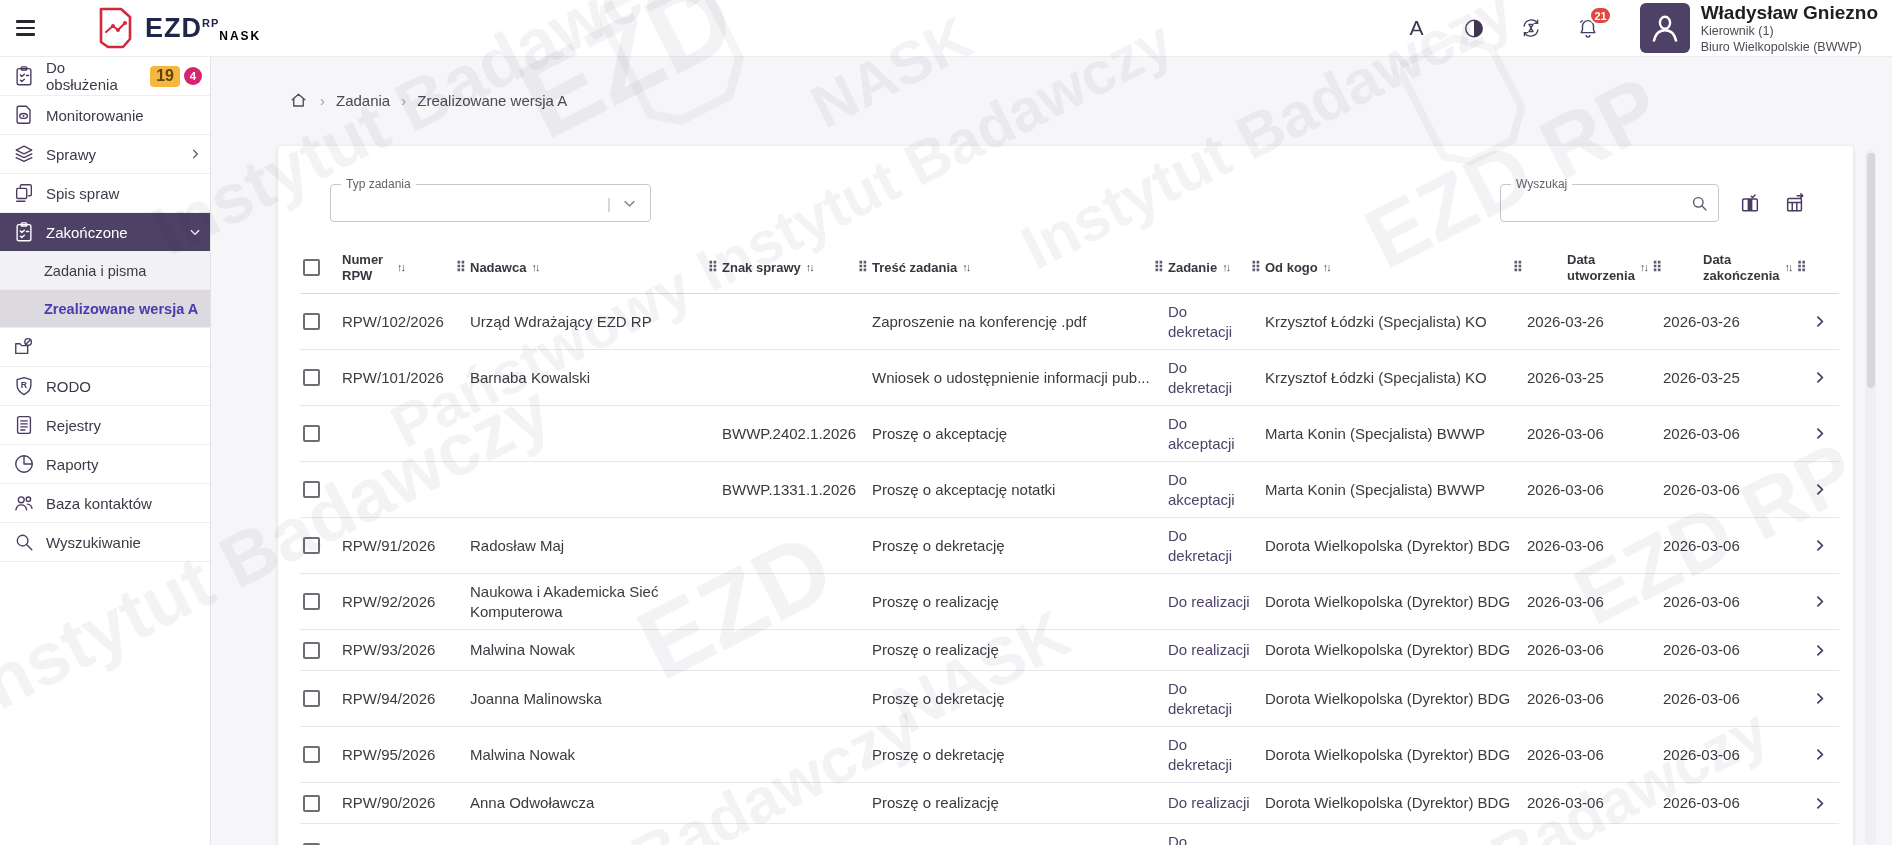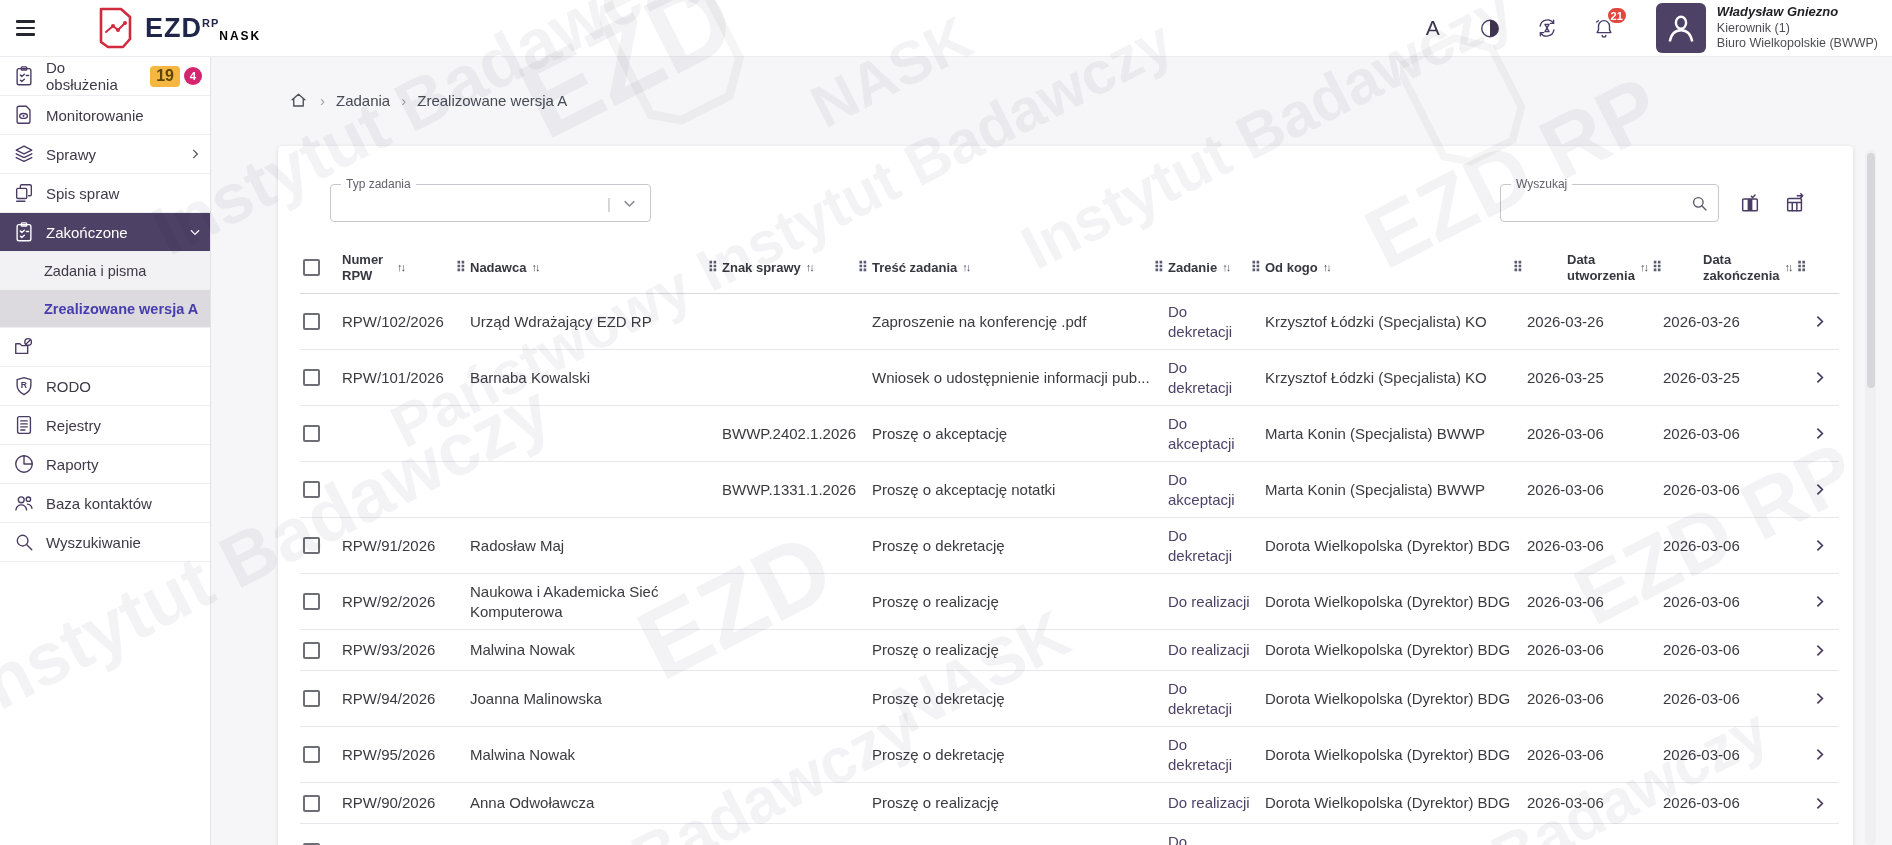--- a/index.html
+++ b/index.html
@@ -25,21 +25,21 @@
   .topbar-right { margin-left:auto; display:flex; align-items:center; gap:27px; margin-right:14px; }
   .tb-icon { background:none; border:none; cursor:pointer; width:30px; height:30px;
     display:flex; align-items:center; justify-content:center; position:relative; color:#40354f; }
   .font-a { font-size:21px; color:#40354f; font-weight:400; }
   .bell-badge { position:absolute; top:-7px; right:-9px; background:#e2473d; color:#fff;
     font-size:11px; font-weight:700; min-width:21px; height:19px; border-radius:10px;
     display:flex; align-items:center; justify-content:center; border:2px solid #fff; padding:0 3px; }
   .user-card { display:flex; align-items:center; gap:11px; cursor:pointer; margin-left:10px; }
   .avatar { width:50px; height:50px; border-radius:6px; background:#4d4265; display:flex; align-items:center; justify-content:center; }
   .user-meta { display:flex; flex-direction:column; line-height:1.25; }
-  .user-name { font-size:13px; font-weight:700; color:#1e1e24;font-style:italic; }
+  .user-name { font-size:19px; font-weight:700; color:#1e1e24; }
   .user-role, .user-unit { font-size:12.5px; color:#4c4c55; }
   
   .layout { display:flex; height:788px; }
   .sidebar { width:211px; background:#fff; border-right:1px solid #e3e3e7; flex-shrink:0; }
   .side-item { display:flex; align-items:center; gap:11px; min-height:39px; padding:2px 8px 2px 13px;
     border-bottom:1px solid #eeeef1; font-size:15px; color:#3e3947; cursor:pointer; }
   .icn { width:22px; height:22px; flex-shrink:0; display:flex; align-items:center; justify-content:center; }
   .icn svg { stroke:#493b63; fill:none; stroke-width:1.5; stroke-linecap:round; stroke-linejoin:round; }
   .side-item.active { background:#4d4265; color:#fff; }
   .side-item.active .icn svg { stroke:#fff; }

